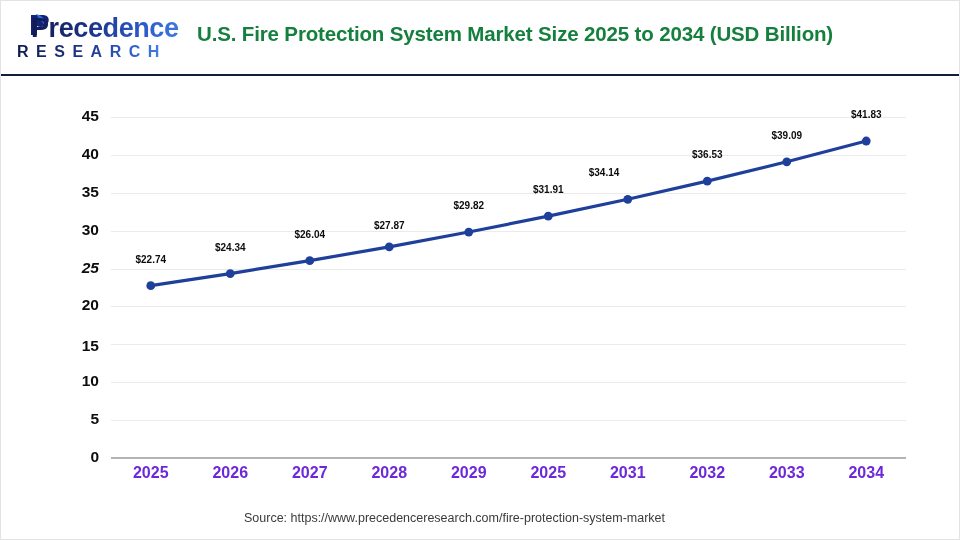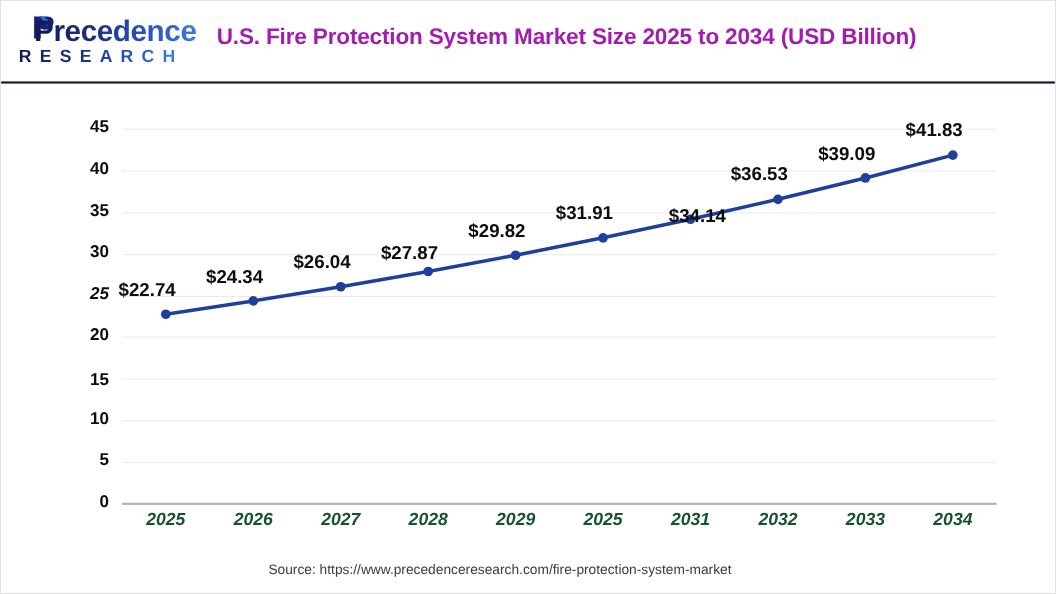--- a/index.html
+++ b/index.html
@@ -80,21 +80,21 @@
     color: transparent;
     white-space: nowrap;
   }
 
   #chart-title {
     position: absolute;
     left: 196px;
     top: 21px;
     font-size: 20.5px;
     font-weight: bold;
-    color: #a21caf;
+    color: #15803d;
     letter-spacing: -0.15px;
     white-space: nowrap;
   }
 
   
   #chart-area {
     position: absolute;
     left: 0;
     top: 75px;
     width: 960px;
@@ -123,38 +123,37 @@
     left: 52px;
   }
 
   .xtick {
     position: absolute;
     top: 388px;
     width: 90px;
     text-align: center;
     font-size: 16px;
     font-weight: bold;
-    color: #14532d;
-    font-style: italic;
+    color: #6d28d9;
   }
 
   #plot-svg {
     position: absolute;
     left: 0;
     top: 0;
     width: 960px;
     height: 465px;
     overflow: visible;
   }
 
   .point-label {
     position: absolute;
     width: 86px;
-    text-align: left;
-    font-size: 17px;
+    text-align: center;
+    font-size: 10px;
     font-weight: bold;
     color: #0d0d0d;
     white-space: nowrap;
   }
 
   #source-note {
     position: absolute;
     left: 0;
     top: 435px;
     width: 907px;
@@ -239,21 +238,21 @@
         </g>
     </svg>
 
     <div id="point-labels">
         <div class="point-label" style="left: 106.75px; top: 177.681px;">$22.74</div>
         <div class="point-label" style="left: 186.25px; top: 165.557px;">$24.34</div>
         <div class="point-label" style="left: 265.75px; top: 152.675px;">$26.04</div>
         <div class="point-label" style="left: 345.25px; top: 144px;">$27.87</div>
         <div class="point-label" style="left: 424.75px; top: 124.031px;">$29.82</div>
         <div class="point-label" style="left: 504.25px; top: 108.193px;">$31.91</div>
-        <div class="point-label" style="left: 607px; top: 91.2947px; margin-top: 20px;">$34.14</div>
+        <div class="point-label" style="left: 560px; top: 91.2947px;">$34.14</div>
         <div class="point-label" style="left: 663.25px; top: 73.1838px;">$36.53</div>
         <div class="point-label" style="left: 742.75px; top: 53.7847px;">$39.09</div>
         <div class="point-label" style="left: 822.25px; top: 33.0216px;">$41.83</div>
       </div>
 
     <div id="source-note">Source: https://www.precedenceresearch.com/fire-protection-system-market</div>
   </div>
 
 </div>
 

